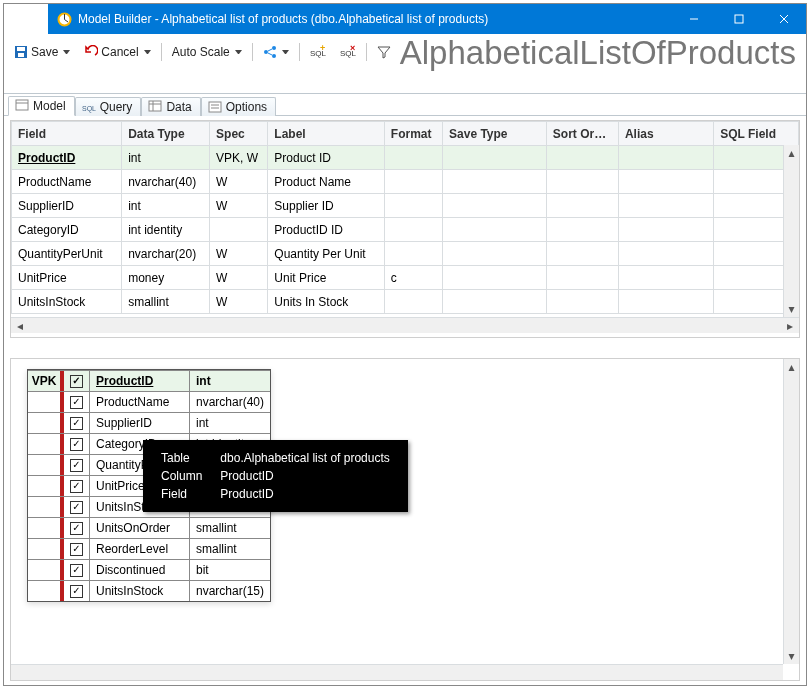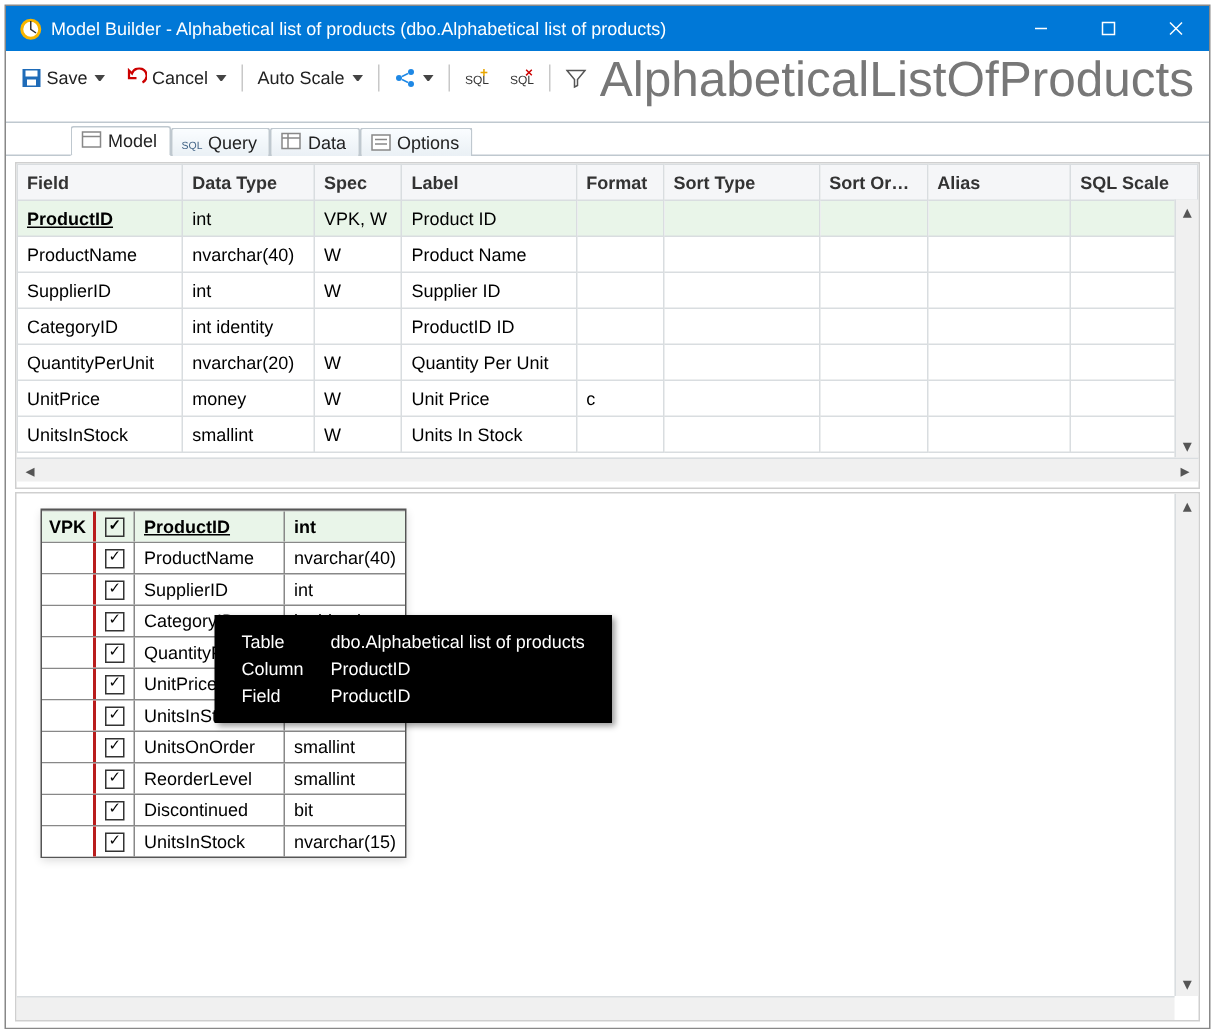--- a/index.html
+++ b/index.html
@@ -22,39 +22,40 @@
     flex-direction: column;
     background: #fff;
   }
   .titlebar {
     height: 30px;
     background: #0078d7;
     color: #fff;
     display: flex;
     align-items: center;
     padding: 0 0 0 8px;
+    margin-left: 44px;
   }
   .titlebar-icon {
     width: 16px; height: 16px;
     margin-right: 6px;
     display: flex; align-items: center; justify-content: center;
   }
   .titlebar-text { flex: 1; font-size: 12px; }
   .win-controls { display: flex; height: 100%; }
   .win-btn {
     width: 45px; height: 100%;
     display: flex; align-items: center; justify-content: center;
     color: #fff;
   }
   .toolbar-wrap {
     border-bottom: 1px solid #bfc8cf;
     background: #fff;
     padding: 6px 4px 0 4px;
     position: relative;
-    height: 48px;
+    height: 60px;
   }
   .toolbar {
     display: flex;
     align-items: center;
     gap: 2px;
     height: 24px;
   }
   .tbtn {
     display: inline-flex;
     align-items: center;
@@ -105,28 +106,27 @@
     font-size: 12px;
     color: #222;
     position: relative;
     top: 1px;
     border-radius: 2px 2px 0 0;
   }
   .tab.active {
     background: #fff;
     border-bottom: 1px solid #fff;
     font-weight: 400;
-    margin-left: 39px;
   }
   .body-area {
     flex: 1;
     padding: 4px 6px;
     display: flex;
     flex-direction: column;
-    gap: 2px;
+    gap: 20px;
     overflow: hidden;
     background:#fff;
   }
   
   .grid-wrap {
     border: 1px solid #cfcfcf;
     height: 218px;
     display: flex;
     flex-direction: column;
   }
@@ -208,21 +208,21 @@
     text-align: center;
     font-weight: bold;
     padding: 6px 6px;
     font-size: 12px;
     line-height: 1.2;
   }
   .entity-row {
     display: flex;
     border-top: 1px solid #888;
   }
-  .entity-col-a { width: 36px; border-right:2px solid #b91c1c; display:flex; align-items:center; justify-content:center; background:#e9f5e9; font-weight:bold;}
+  .entity-col-a { width: 36px; border-right:4px solid #b91c1c; display:flex; align-items:center; justify-content:center; background:#e9f5e9; font-weight:bold;}
   .entity-col-b { width: 26px; border-right:1px solid #888; display:flex; align-items:center; justify-content:center;}
   .entity-col-c { flex:1; padding:3px 6px; border-right:1px solid #888; }
   .entity-col-d { width:80px; padding:3px 6px; }
   .entity-row.head .entity-col-a,
   .entity-row.head .entity-col-b,
   .entity-row.head .entity-col-c,
   .entity-row.head .entity-col-d { background: #e9f5e9; font-weight:bold; }
   .entity-row:not(.head) .entity-col-a { background:#fff;}
   .chk {
     width: 13px; height: 13px;
@@ -392,24 +392,24 @@
               <col class="col-alias">
               <col class="col-sql">
           </colgroup>
           <thead>
             <tr>
               <th>Field</th>
               <th>Data Type</th>
               <th>Spec</th>
               <th>Label</th>
               <th>Format</th>
-              <th>Sort Type</th>
+              <th>Save Type</th>
               <th>Sort Order</th>
               <th>Alias</th>
-              <th>SQL Scale</th>
+              <th>SQL Field</th>
             </tr>
           </thead>
           <tbody id="grid-body">
               <tr class="selected-row">
                 <td class="pk-cell">ProductID</td>
                 <td>int</td>
                 <td>VPK, W</td>
                 <td>Product ID</td>
                 <td></td>
                 <td></td>

